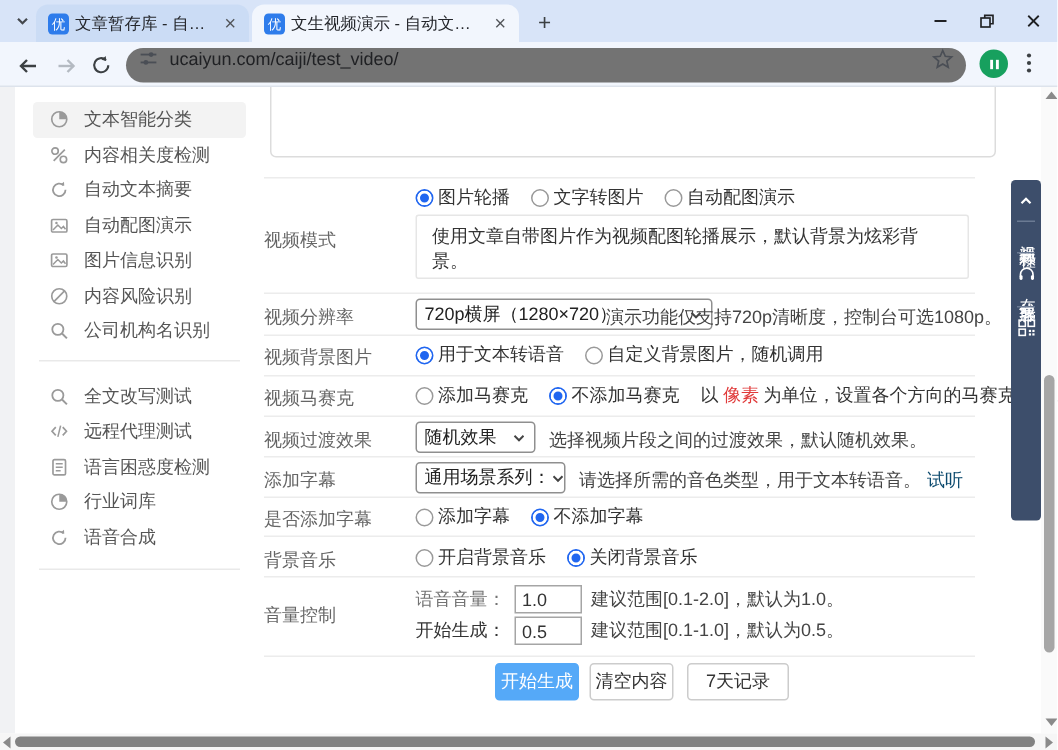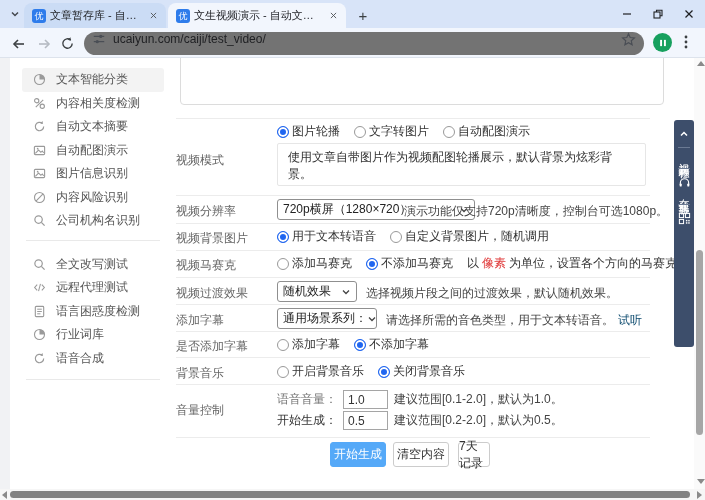--- a/index.html
+++ b/index.html
@@ -510,27 +510,27 @@
 
   <div class="flabel" style="top:344px;">音量控制</div>
   <div class="opts" style="left:277px; top:332px; gap:6px;">
     <span style="color:#737373;">语音音量：</span>
     <input class="ipt" value="1.0" style="">
     <span class="hint" style="position:static;">建议范围[0.1-2.0]，默认为1.0。</span>
   </div>
   <div class="opts" style="left:277px; top:353px; gap:6px;">
     <span style="color:#333;">开始生成：</span>
     <input class="ipt" value="0.5" style="">
-    <span class="hint" style="position:static;">建议范围[0.2-2.0]，默认为0.5。</span>
+    <span class="hint" style="position:static;">建议范围[0.1-1.0]，默认为0.5。</span>
   </div>
   <div class="fdiv" style="top:379px;"></div>
 
   <div class="btn primary" style="left:330px; width:56px;">开始生成</div>
   <div class="btn plain" style="left:393px; width:56px;">清空内容</div>
-  <div class="btn plain" style="left:458px; width:32px;">7天记录</div>
+  <div class="btn plain" style="left:458px; width:68px;">7天记录</div>
 
   <div class="fwidget">
     <span class="wic">
         <svg width="12" height="12">
           <use href="#i-chevu"></use>
         </svg>
       </span>
     <span class="wdiv"></span>
     <span class="vtext">视频教程</span>
     <span class="wdiv"></span>

